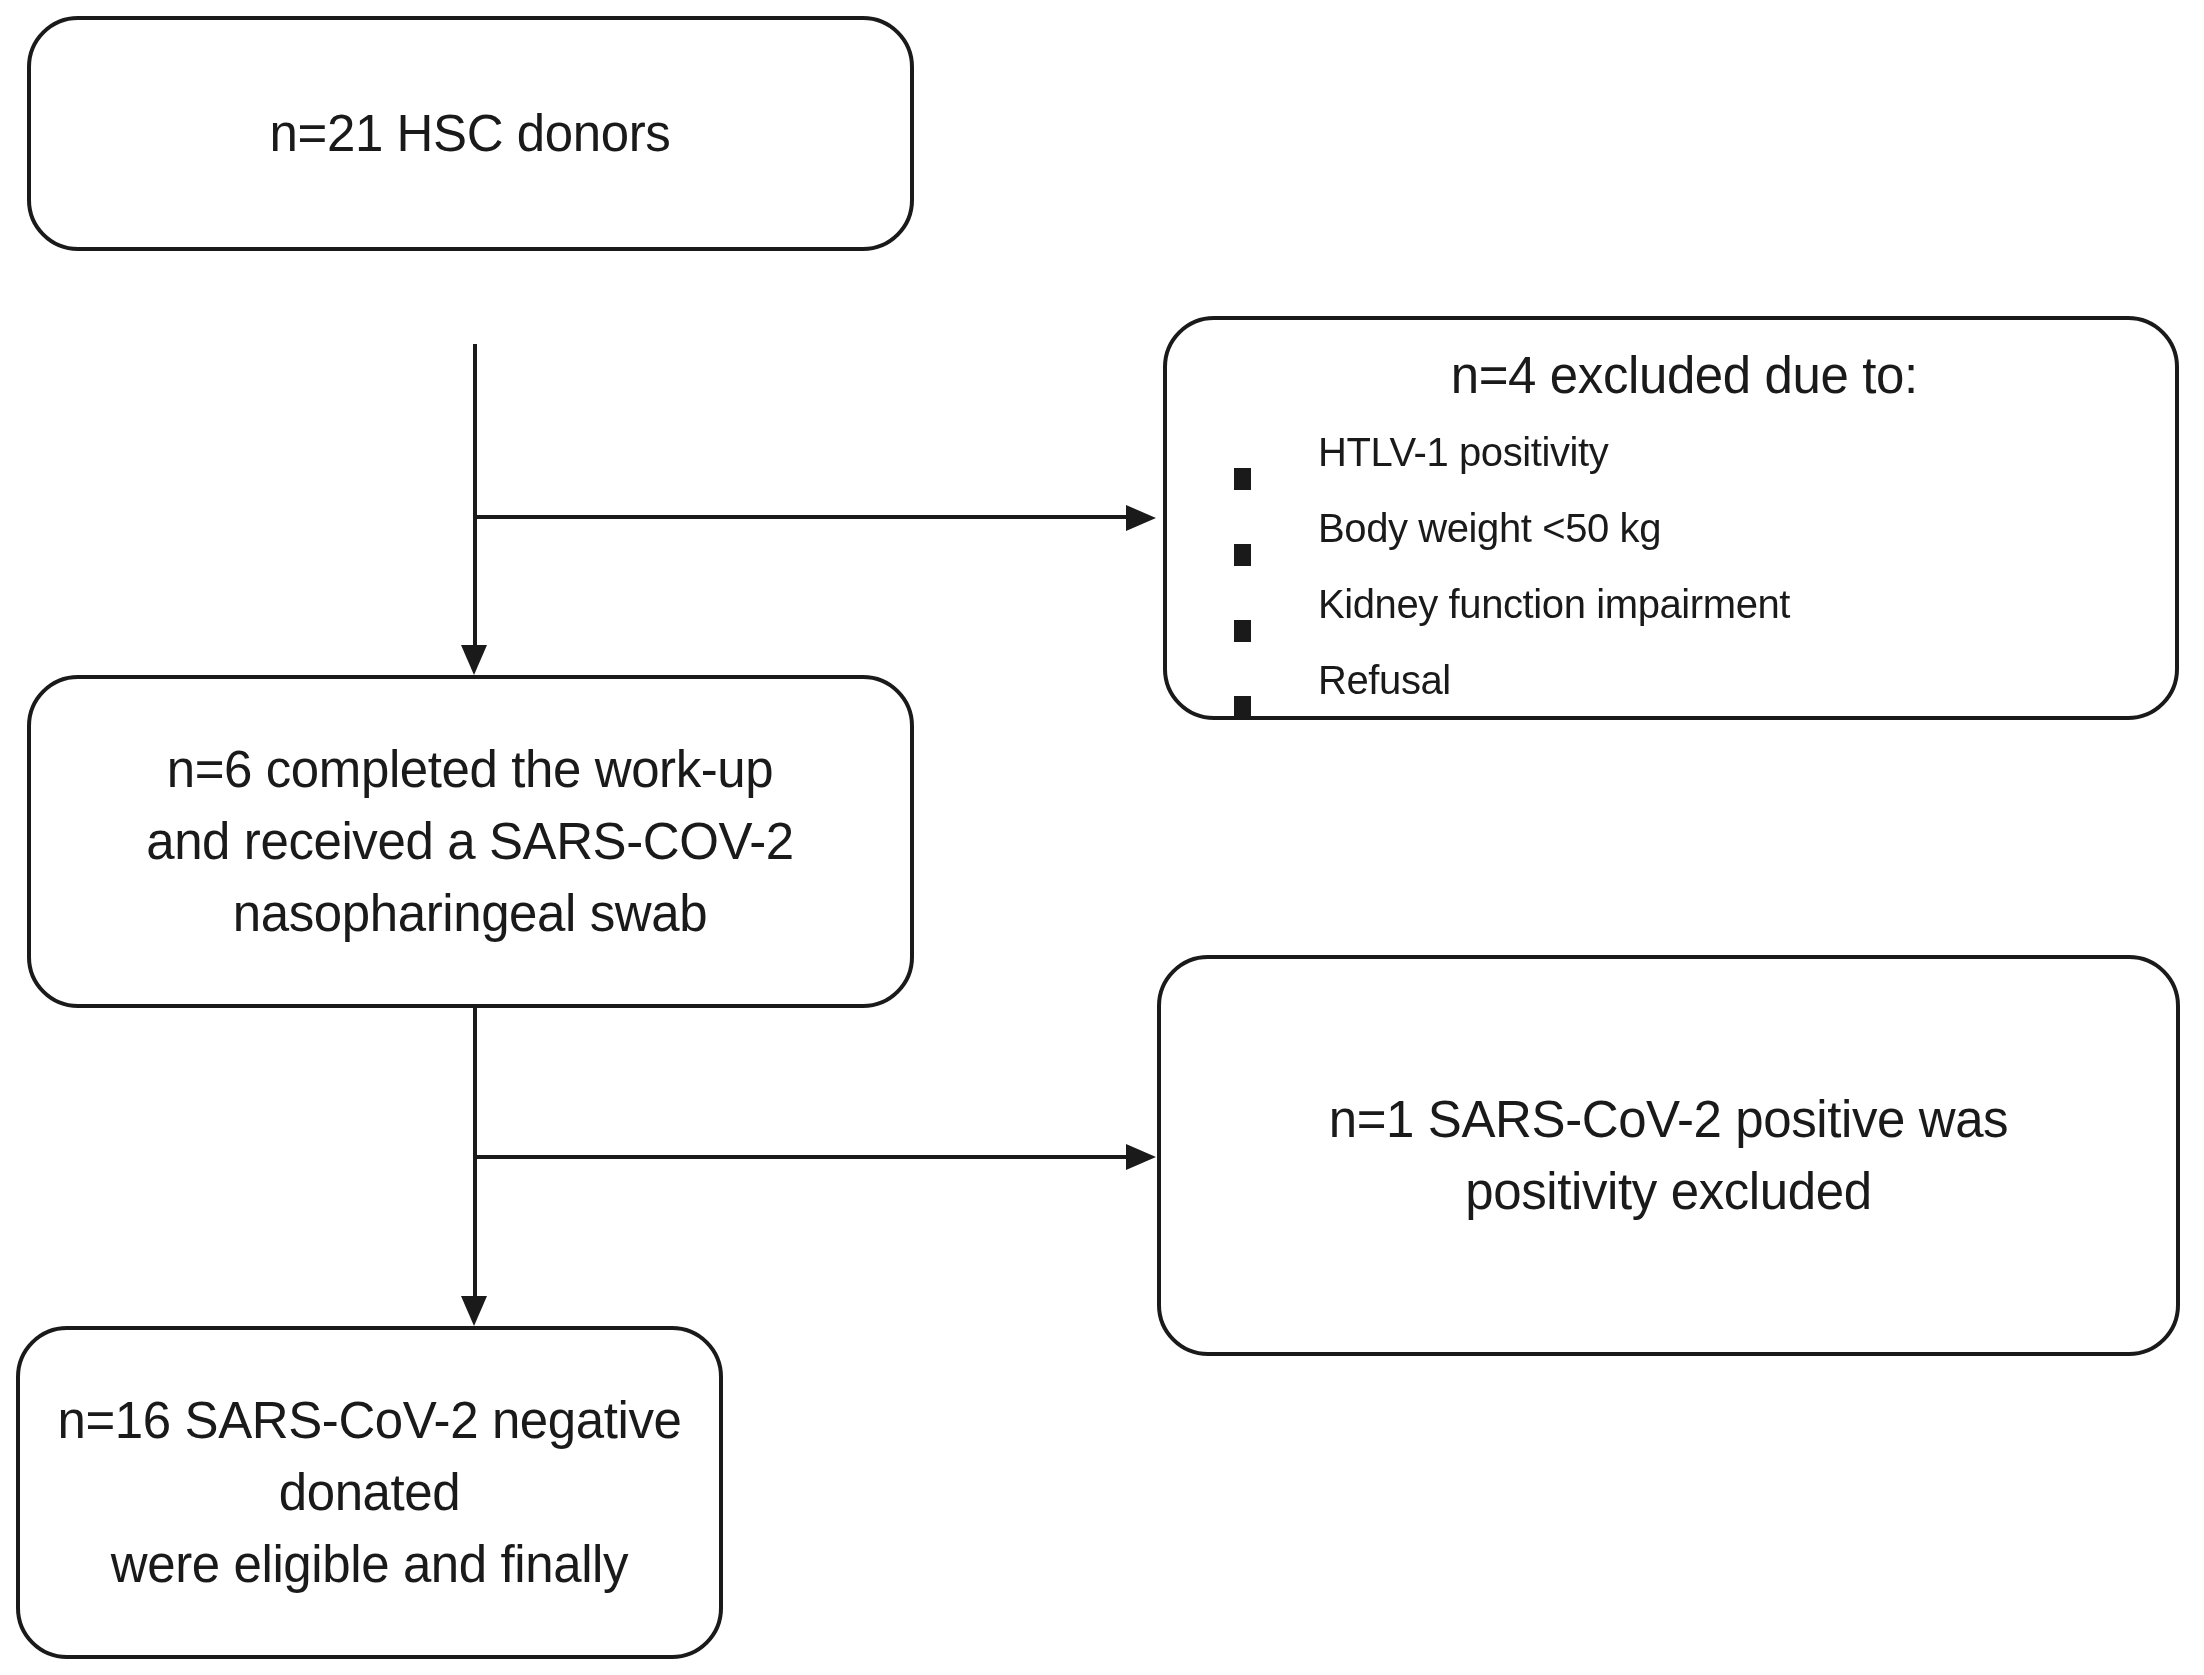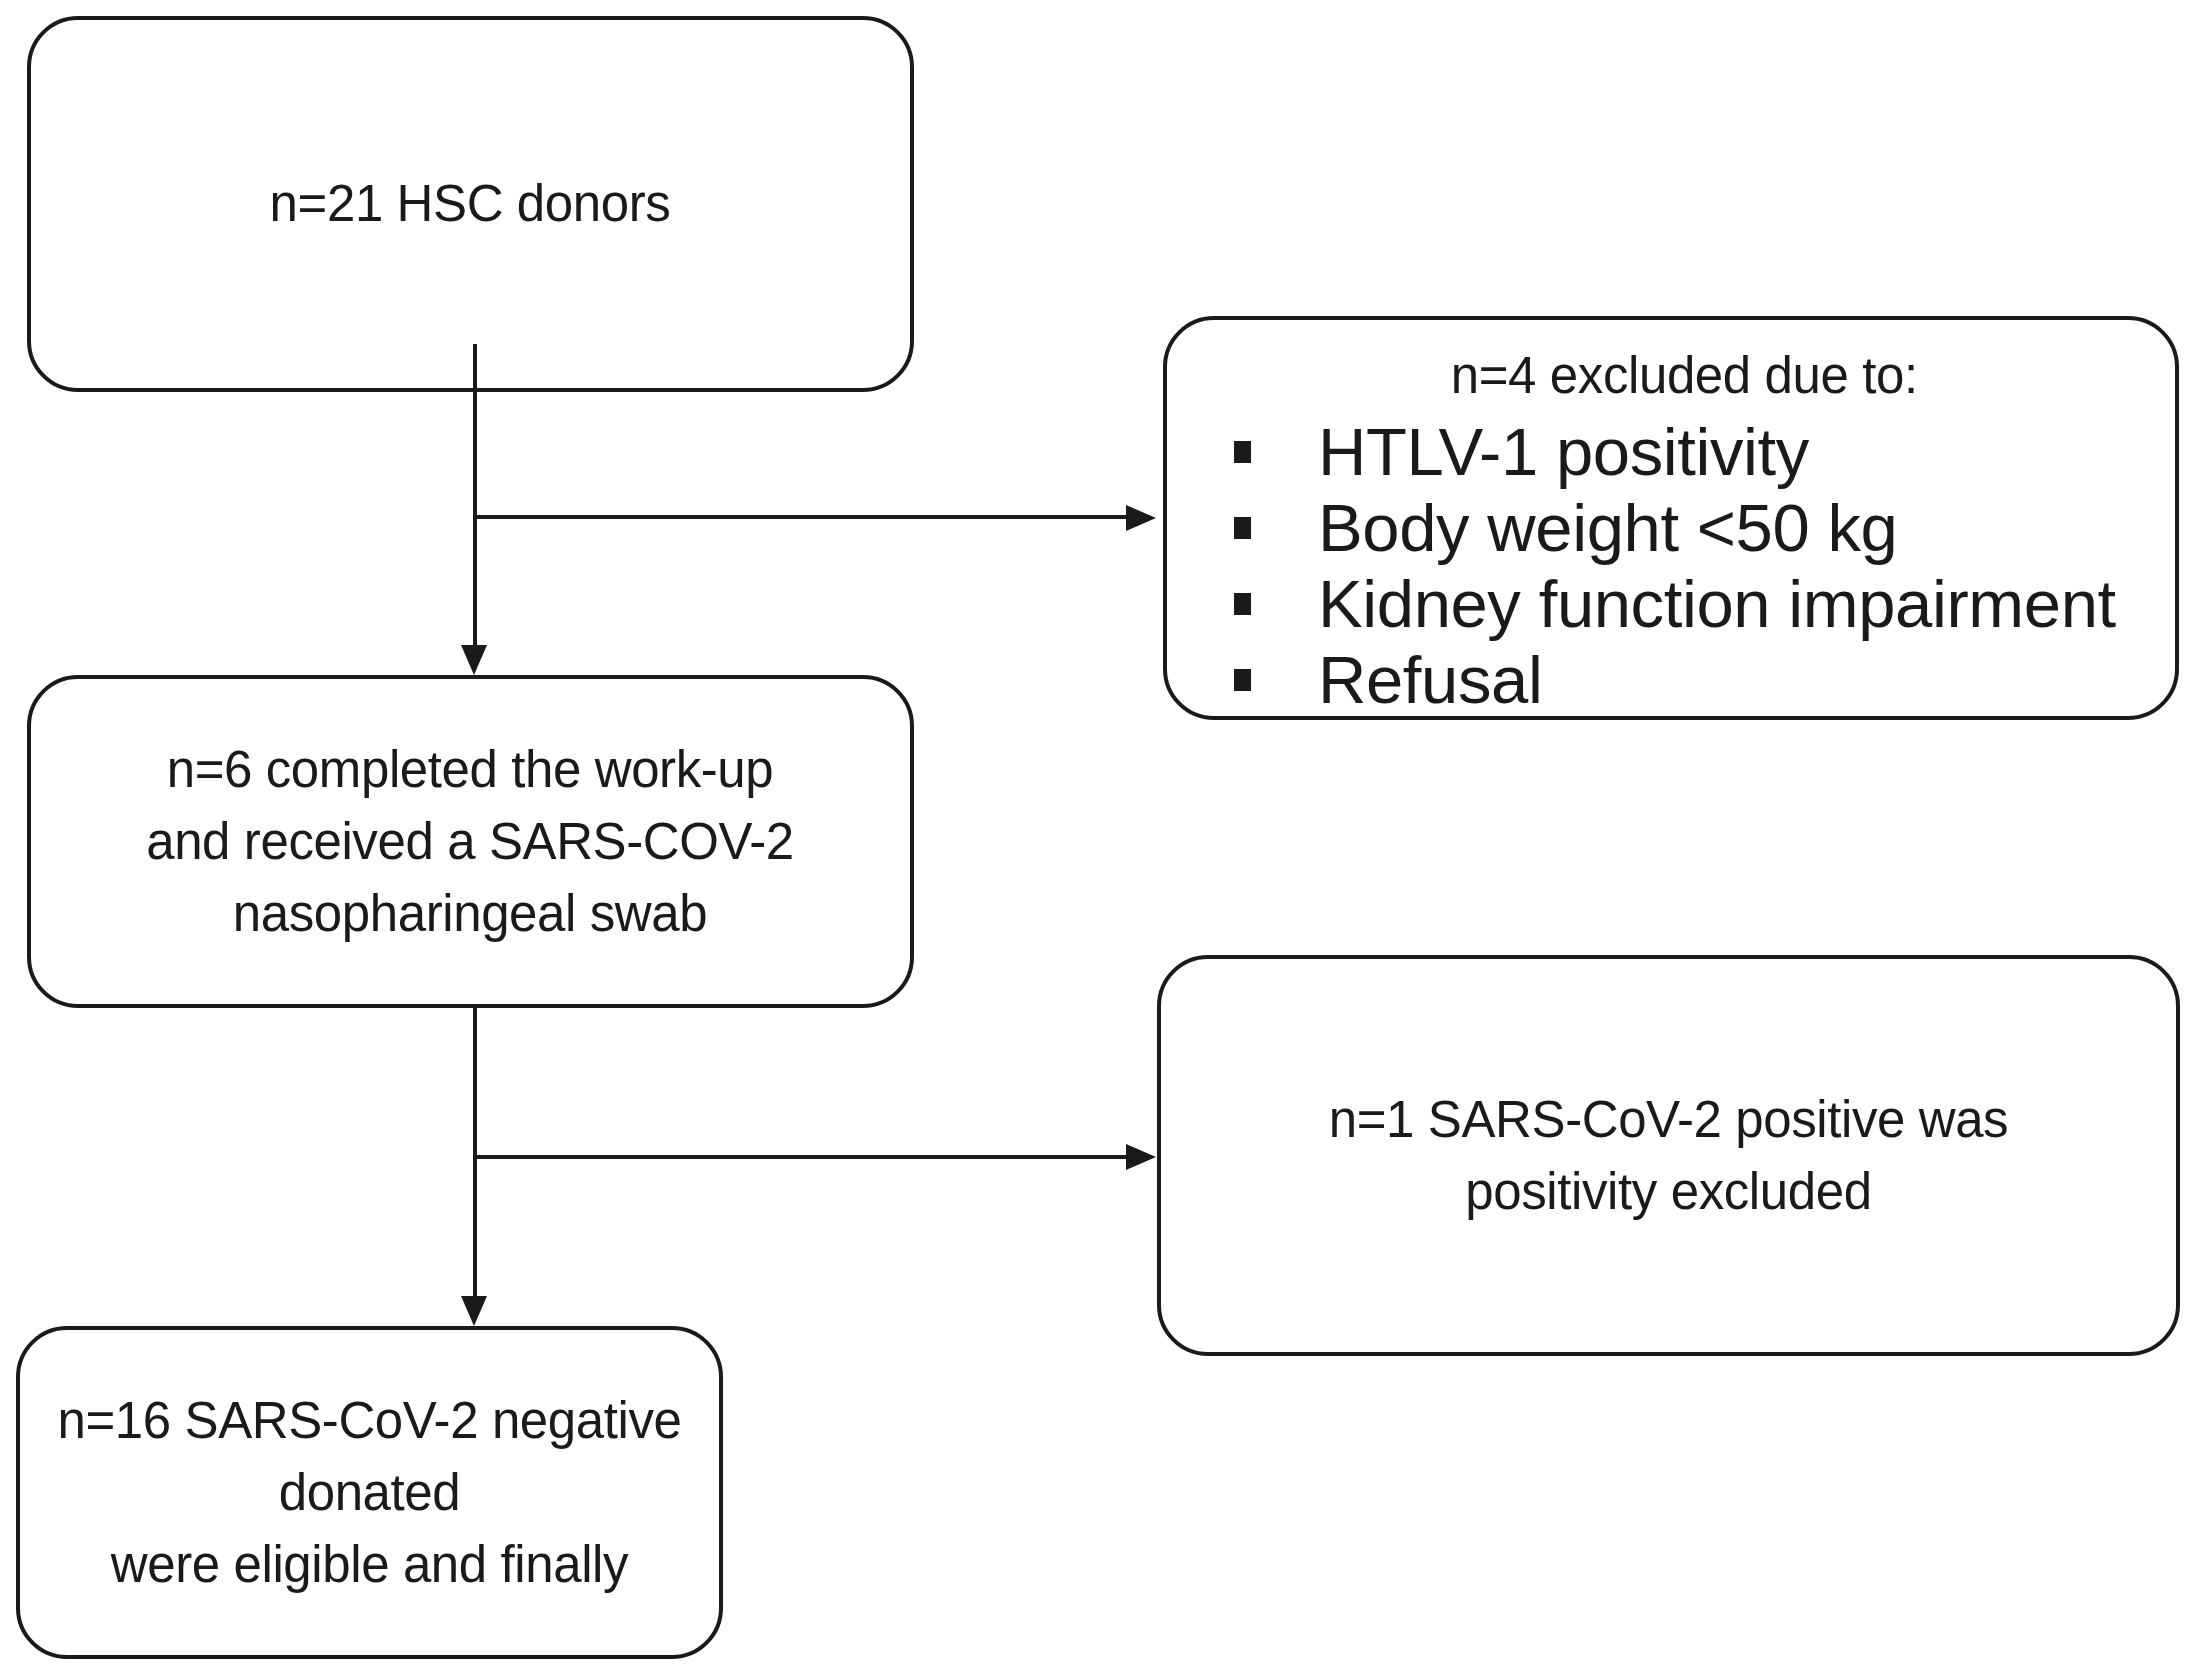--- a/index.html
+++ b/index.html
@@ -39,23 +39,23 @@
     padding: 17.6px 26.5px 0 53px;
   }
   .list-title {
     font-size: 51px;
     line-height: 76px;
     text-align: center;
     letter-spacing: -0.4px;
   }
   .bullet-row {
     display: flex;
-    align-items: center;
+    align-items: flex-end;
     line-height: 76px;
-    font-size: 67px;
+    font-size: 40px;
     letter-spacing: -0.4px;
   }
   .bullet-square {
     display: inline-block;
     width: 17px;
     height: 22px;
     background: #1a1a1a;
     margin-left: 14px;
     margin-right: 67px;
     flex: 0 0 auto;
@@ -80,21 +80,21 @@
   }
   .arrow-right {
     position: absolute;
     width: 0;
     height: 0;
     border-top: 13.2px solid transparent;
     border-bottom: 13.2px solid transparent;
     border-left: 30px solid #1a1a1a;
   }
   
-  #box-donors   { left: 26.5px;   top: 16px;   width: 887px; height: 376px; }
+  #box-donors   { left: 26.5px;   top: 16px;   width: 887px; height: 235px; }
   #box-excluded { left: 1163px; top: 316px;  width: 1016px; height: 404px; }
   #box-workup   { left: 26.5px;   top: 675px;  width: 887px; height: 333px; }
   #box-positive { left: 1157px; top: 955px; width: 1023px; height: 401px; }
   #box-donated  { left: 16px;   top: 1326px; width: 707px; height: 333px; }
 
   #line-v1 { left: 473px; top: 344px;  height: 304px; }
   #head-v1 { left: 461px; top: 645px; }
   #line-h1 { left: 475px; top: 515px;  width: 653px; }
   #head-h1 { left: 1126px; top: 505px; }
   #line-v2 { left: 473px; top: 1007px; height: 291px; }

